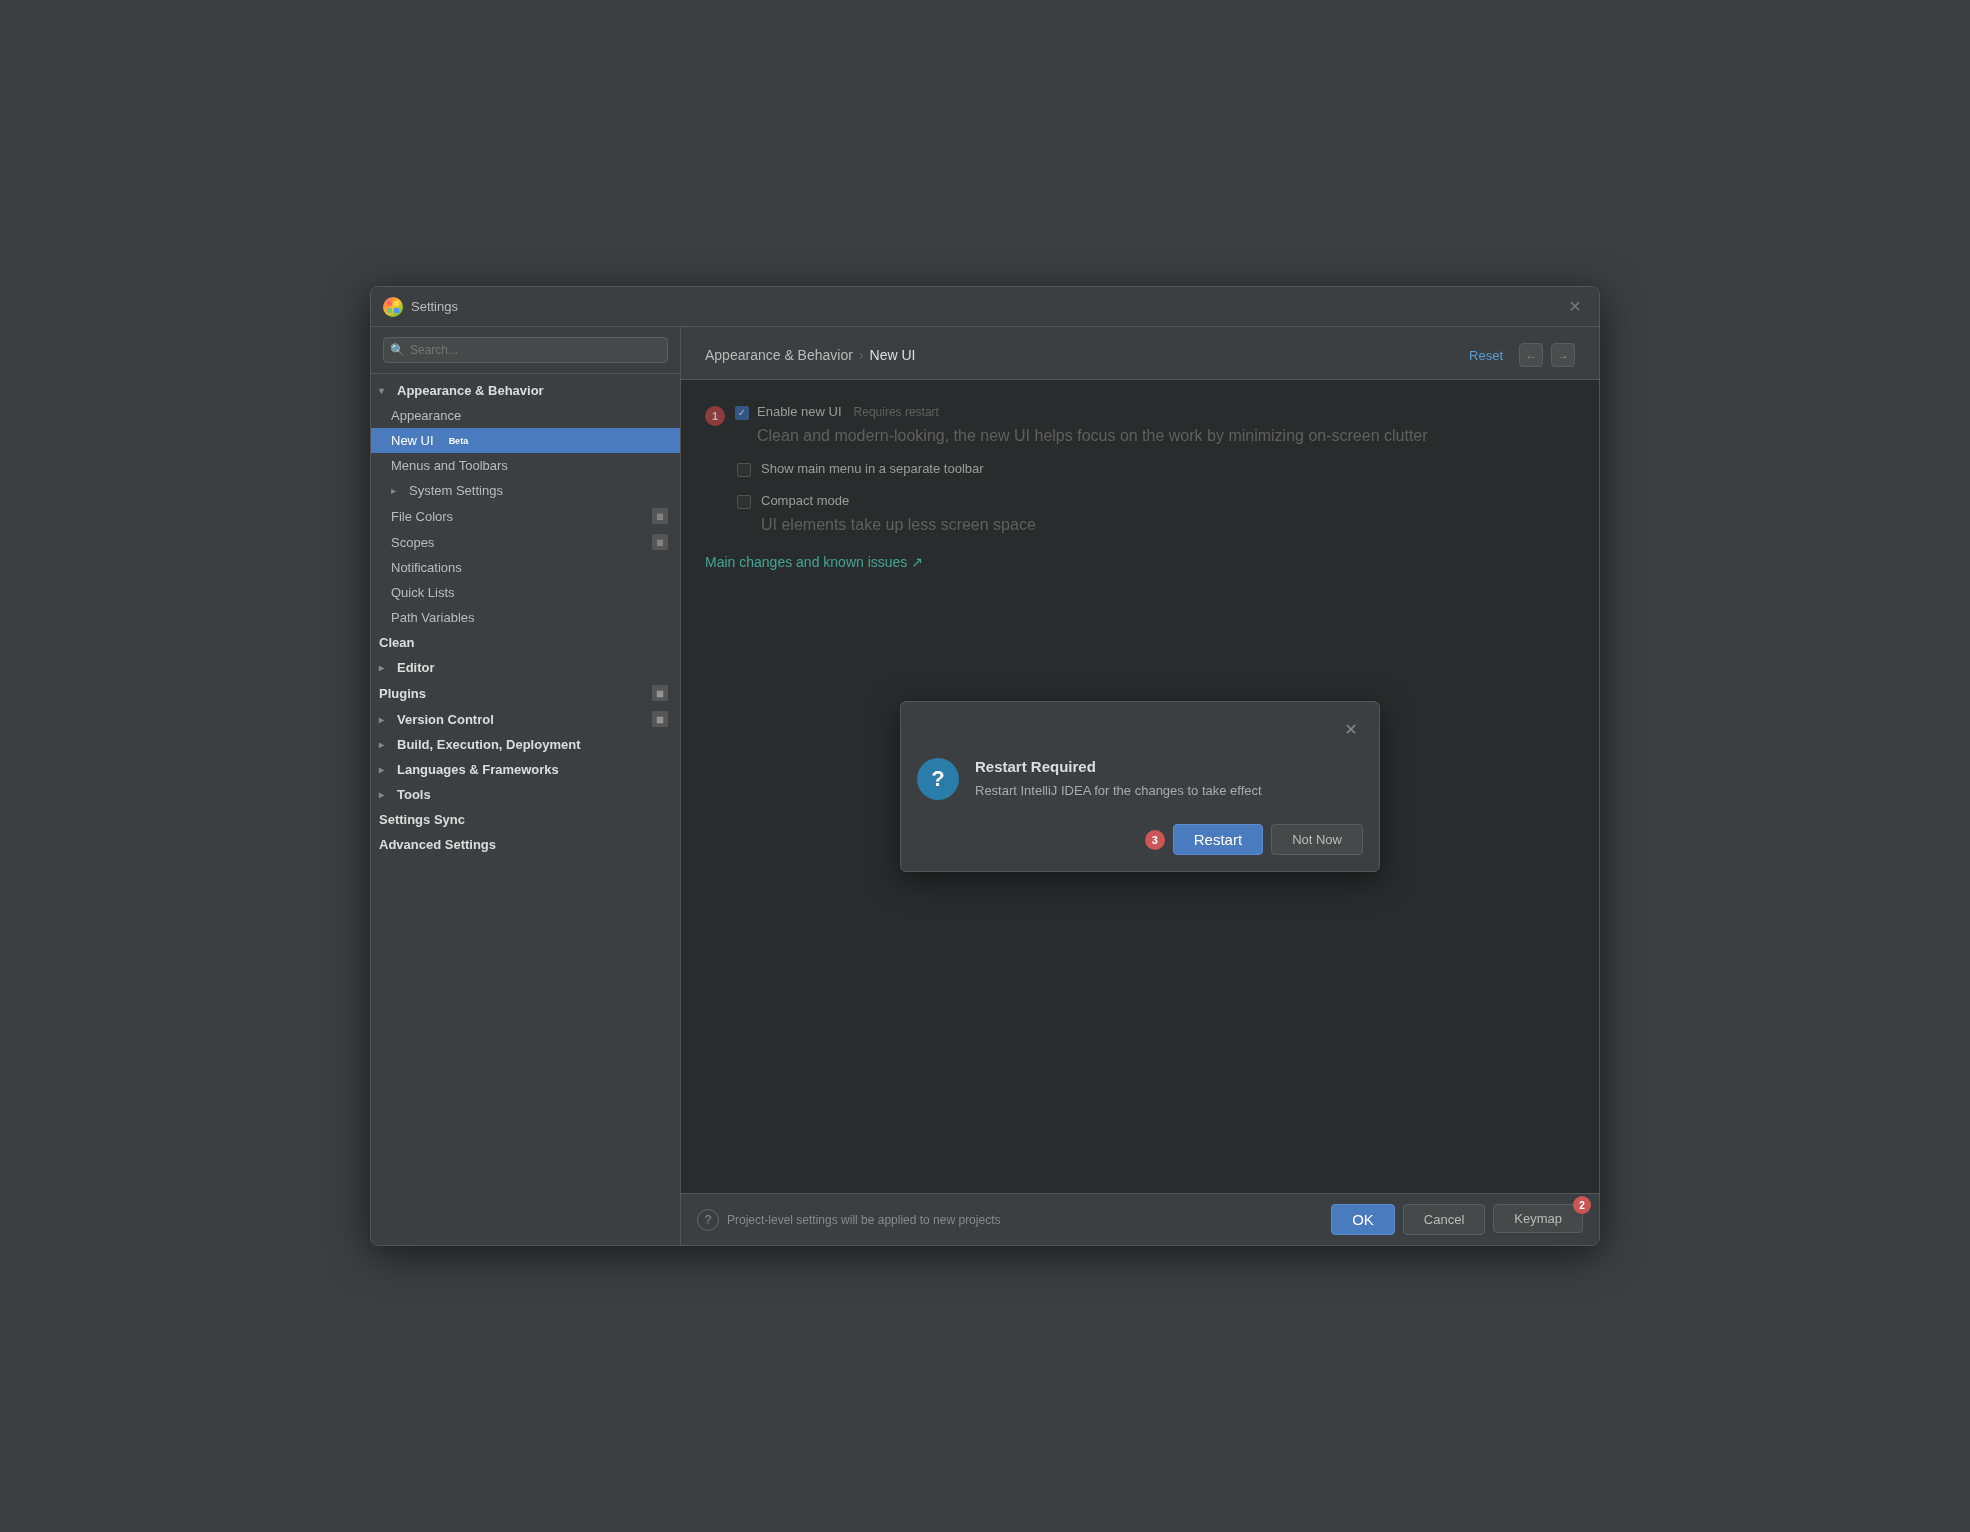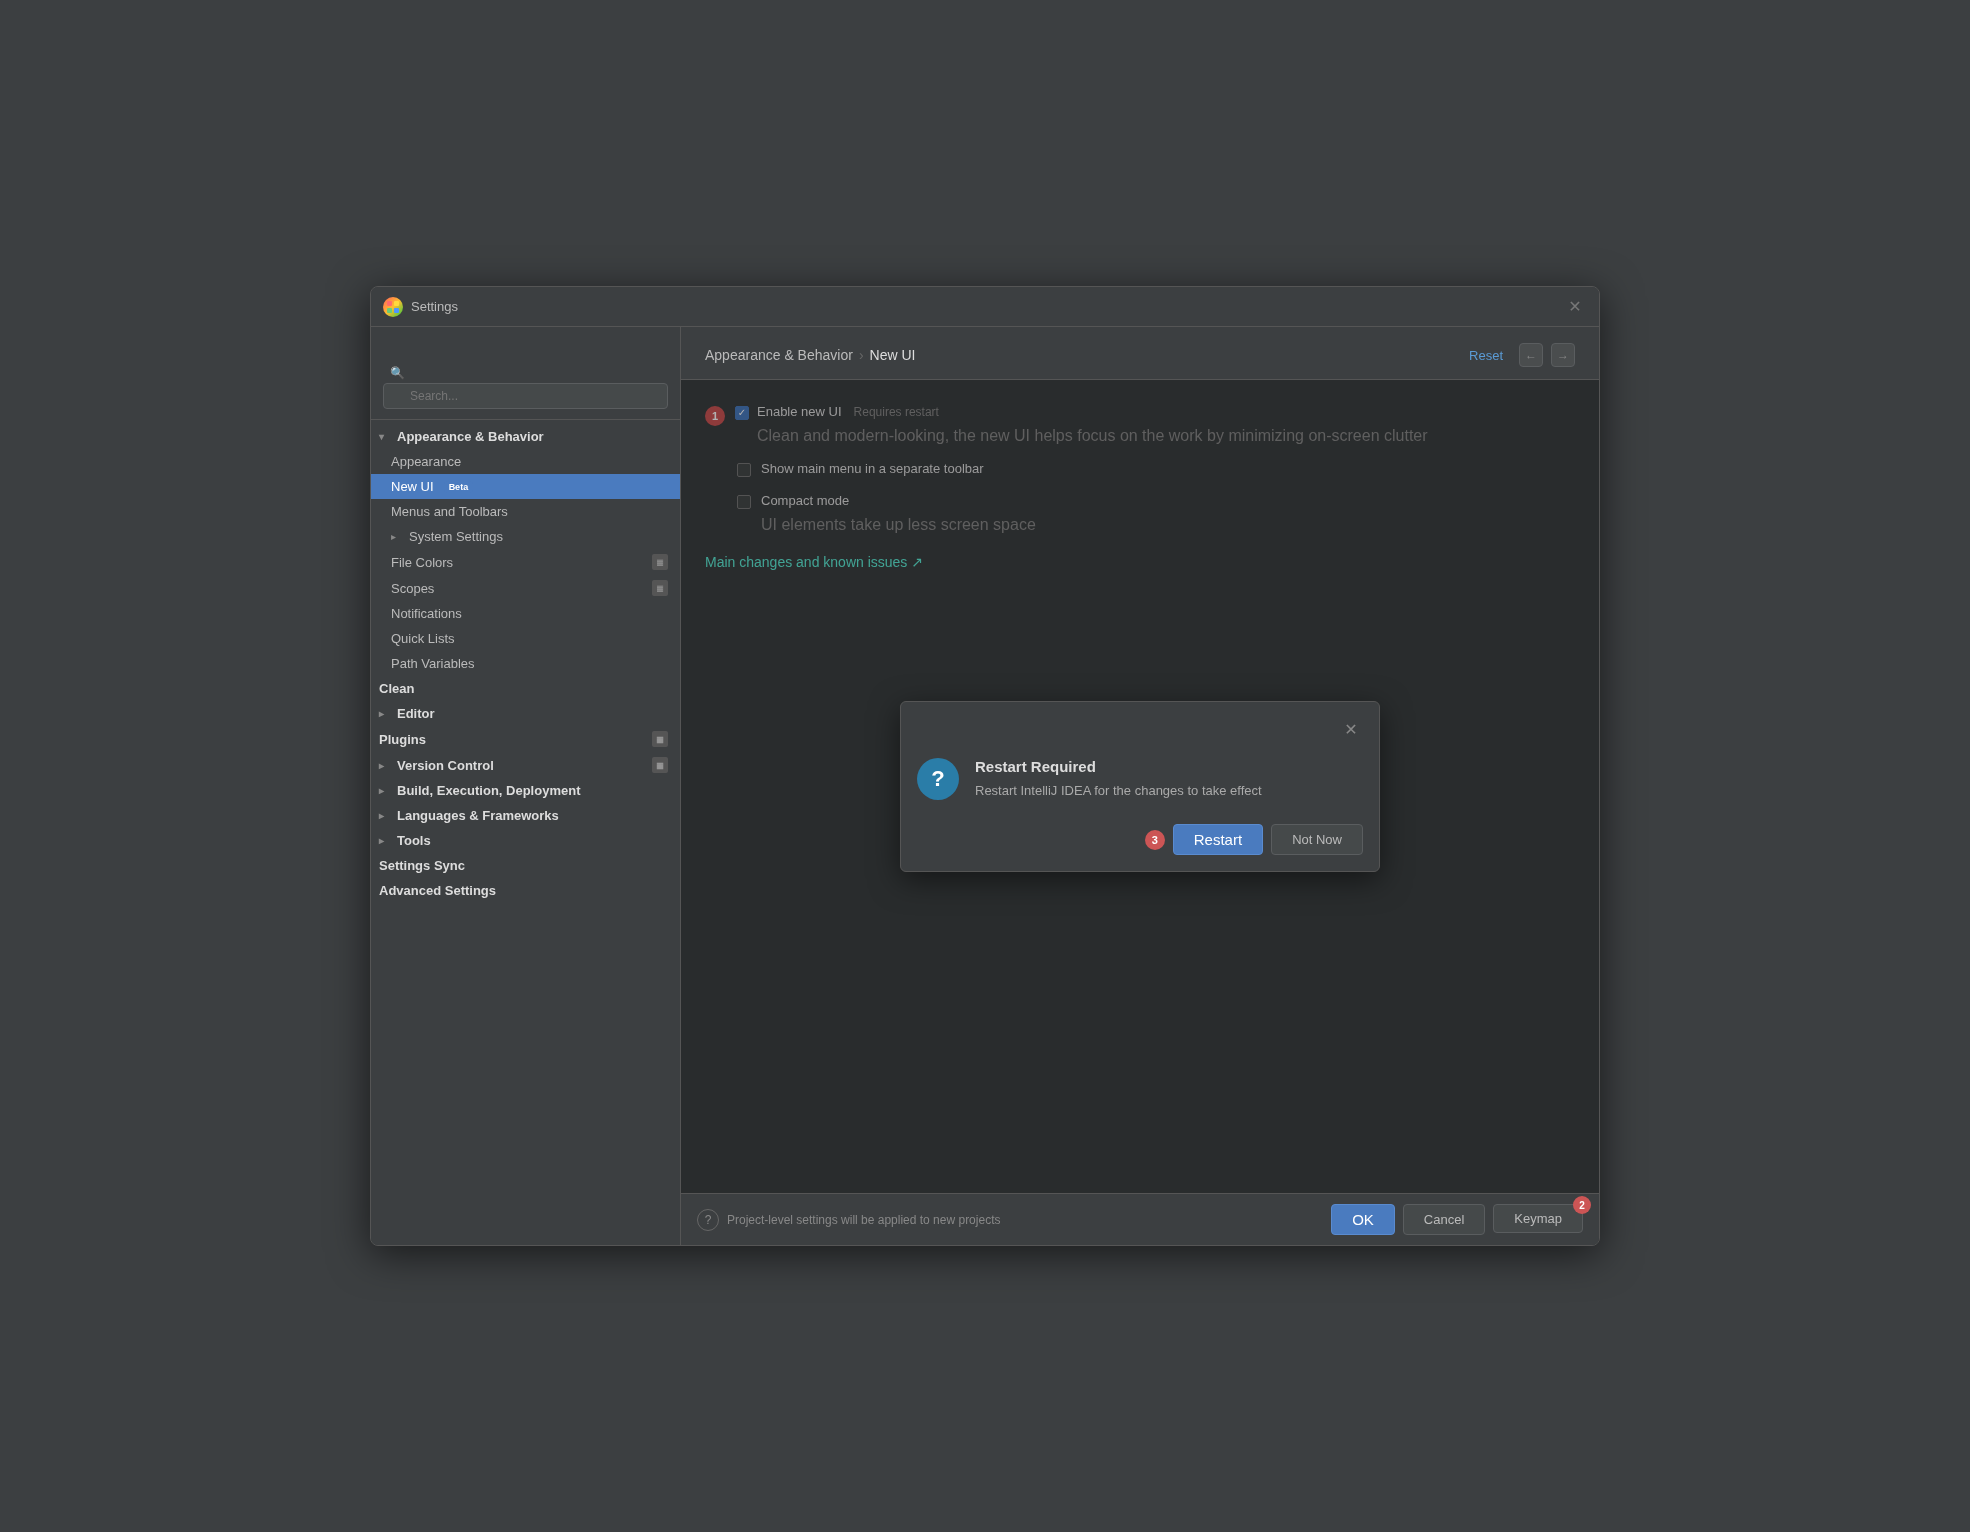--- a/index.html
+++ b/index.html
@@ -83,21 +83,20 @@
     }
     .search-input {
       width: 100%;
       background: #45494a;
       border: 1px solid #5a5d5f;
       border-radius: 4px;
       color: #bbb;
       padding: 5px 8px 5px 26px;
       font-size: 12px;
       outline: none;
-      margin-top: 46px;
     }
     .search-wrapper {
       position: relative;
     }
     .search-icon-inner {
       position: absolute;
       left: 7px;
       top: 50%;
       transform: translateY(-50%);
       color: #777;

